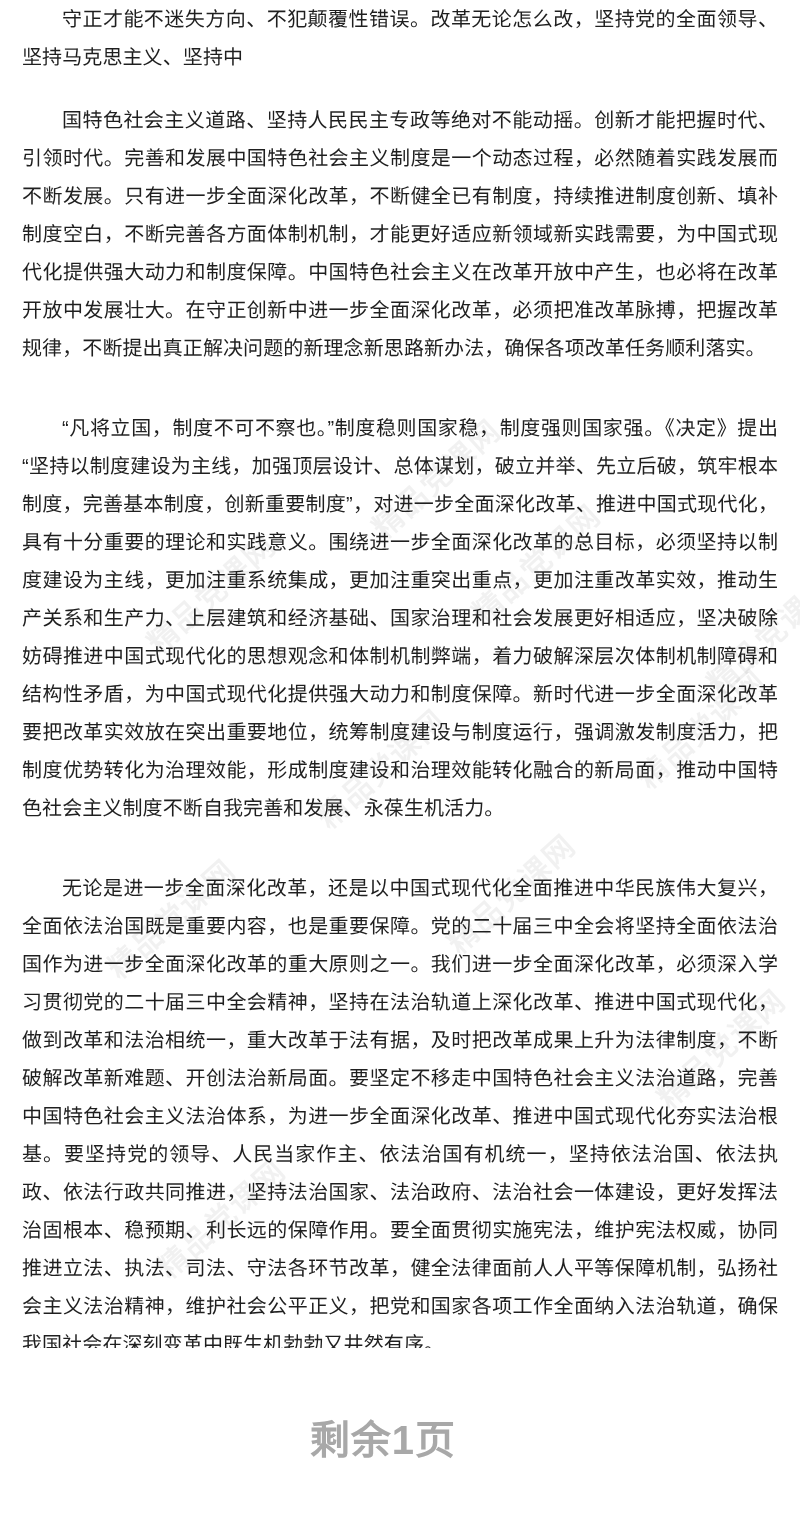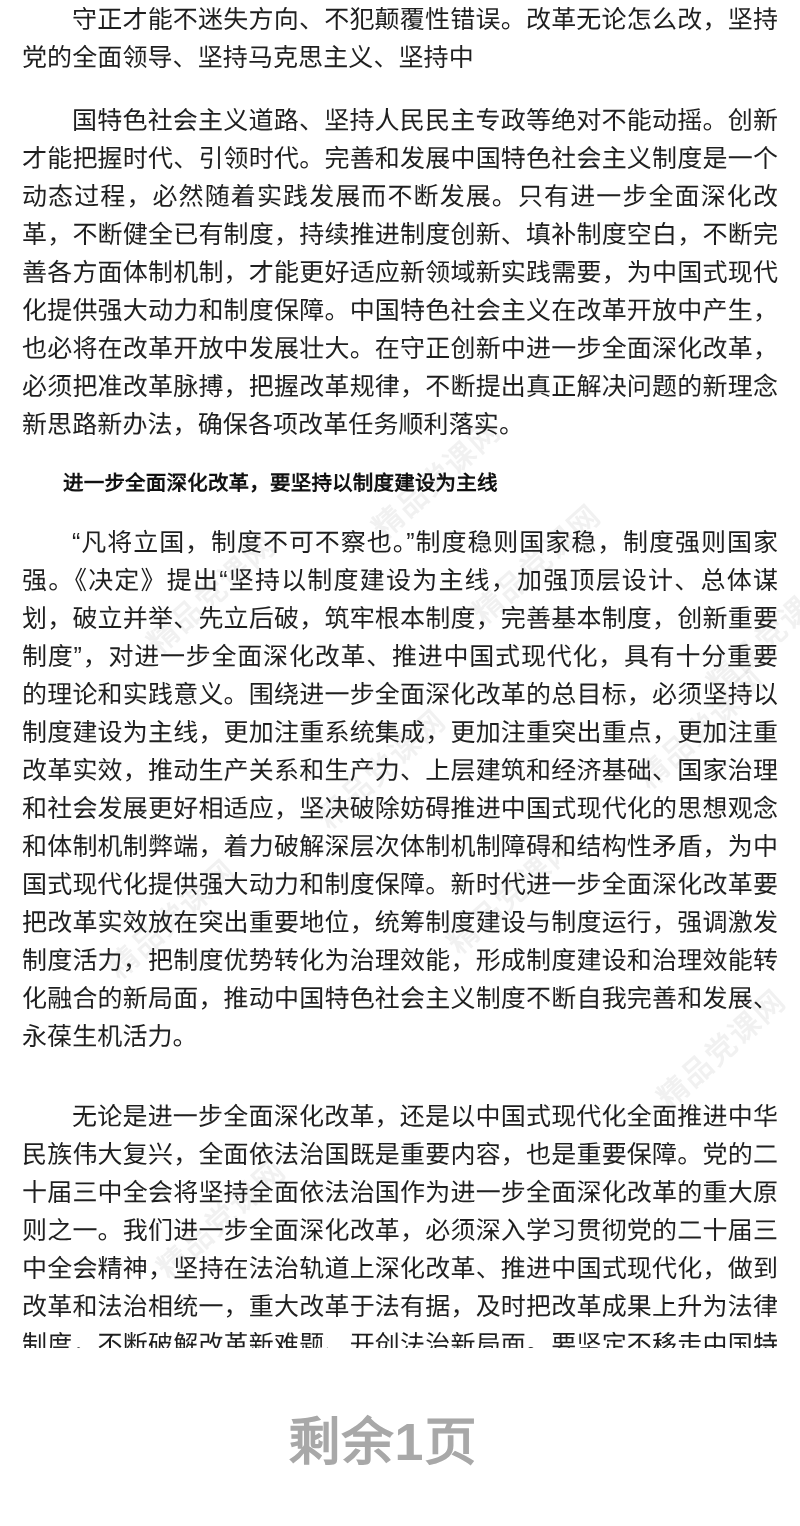--- a/index.html
+++ b/index.html
@@ -48,21 +48,21 @@
   
   .content {
     position: relative;
     z-index: 2;
     padding: 0 22px;
     box-sizing: border-box;
   }
 
   p.para {
     margin: 0;
-    font-size: 25px;
+    font-size: 20px;
     line-height: 38px;
     text-align: justify;
     text-justify: inter-ideograph;
     text-indent: 2em;
     letter-spacing: 0.1px;
     color: #1f1f1f;
   }
 
   h3.section-heading {
     margin: 0;
@@ -83,21 +83,21 @@
     right: 0;
     bottom: 0;
     height: 178px;
     display: flex;
     align-items: center;
     justify-content: center;
     z-index: 3;
     background: #ffffff;
   }
   .footer-notice .notice-text {
-    font-size: 52px;
+    font-size: 40px;
     font-weight: 700;
     color: #a8a8a8;
     letter-spacing: 1px;
     white-space: nowrap;
     display: flex;
     align-items: baseline;
   }
   .notice-remaining { margin-right: 34px; }
 </style>
 </head>
@@ -121,21 +121,20 @@
   <div class="content">
 
     <p class="para">守正才能不迷失方向、不犯颠覆性错误。改革无论怎么改，坚持党的全面领导、坚持马克思主义、坚持中</p>
 
     <div class="gap-lg"></div>
 
     <p class="para">国特色社会主义道路、坚持人民民主专政等绝对不能动摇。创新才能把握时代、引领时代。完善和发展中国特色社会主义制度是一个动态过程，必然随着实践发展而不断发展。只有进一步全面深化改革，不断健全已有制度，持续推进制度创新、填补制度空白，不断完善各方面体制机制，才能更好适应新领域新实践需要，为中国式现代化提供强大动力和制度保障。中国特色社会主义在改革开放中产生，也必将在改革开放中发展壮大。在守正创新中进一步全面深化改革，必须把准改革脉搏，把握改革规律，不断提出真正解决问题的新理念新思路新办法，确保各项改革任务顺利落实。</p>
 
     <div class="gap-md"></div>
 
-    <h3 class="section-heading">进一步全面深化改革，要坚持以制度建设为主线</h3>
 
     <div class="gap-md"></div>
 
     <p class="para">“凡将立国，制度不可不察也。”制度稳则国家稳，制度强则国家强。《决定》提出“坚持以制度建设为主线，加强顶层设计、总体谋划，破立并举、先立后破，筑牢根本制度，完善基本制度，创新重要制度”，对进一步全面深化改革、推进中国式现代化，具有十分重要的理论和实践意义。围绕进一步全面深化改革的总目标，必须坚持以制度建设为主线，更加注重系统集成，更加注重突出重点，更加注重改革实效，推动生产关系和生产力、上层建筑和经济基础、国家治理和社会发展更好相适应，坚决破除妨碍推进中国式现代化的思想观念和体制机制弊端，着力破解深层次体制机制障碍和结构性矛盾，为中国式现代化提供强大动力和制度保障。新时代进一步全面深化改革要把改革实效放在突出重要地位，统筹制度建设与制度运行，强调激发制度活力，把制度优势转化为治理效能，形成制度建设和治理效能转化融合的新局面，推动中国特色社会主义制度不断自我完善和发展、永葆生机活力。</p>
 
     <div class="gap-md"></div>
 
 
     <div class="gap-md"></div>
 

